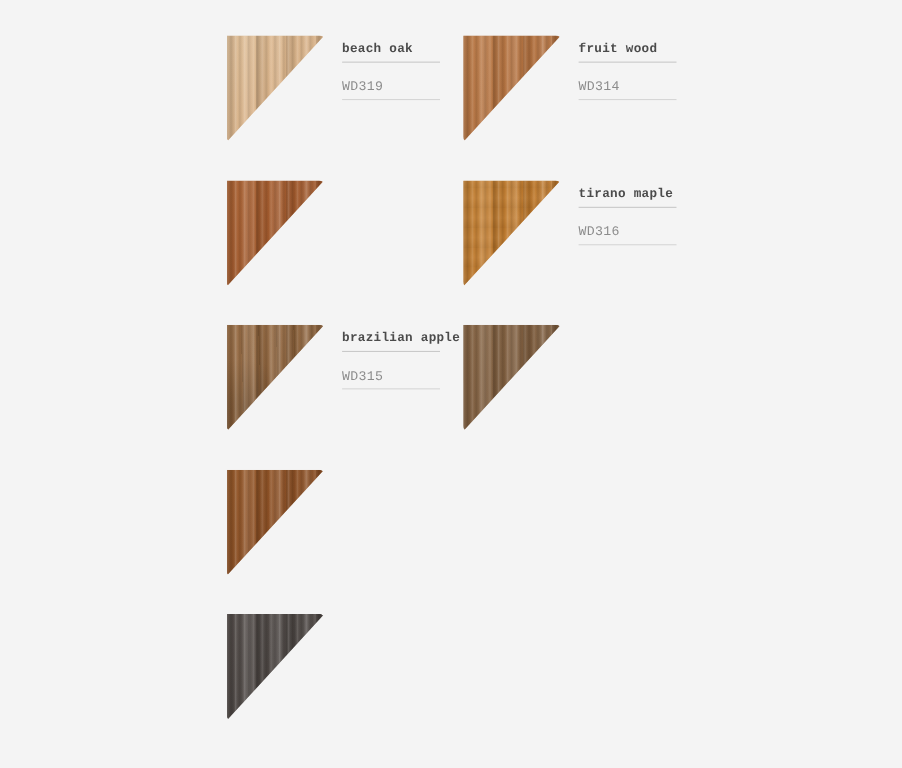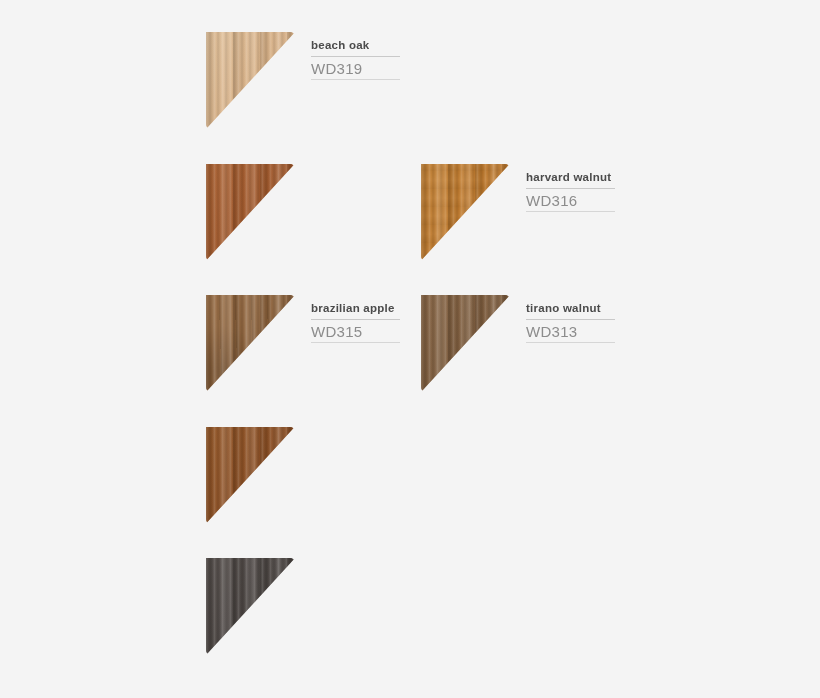--- a/index.html
+++ b/index.html
@@ -28,20 +28,21 @@
     flex-direction: row;
     height: 131.5px;
   }
 
   .swatch-card {
     display: flex;
     flex-direction: row;
     width: 215px;
     height: 131.5px;
     box-sizing: border-box;
+    font-family: Liberation Mono, monospace;
   }
 
   
   .swatch-chip {
     position: relative;
     width: 89px;
     height: 97px;
     flex: 0 0 89px;
     overflow: hidden;
     -webkit-clip-path: polygon(0 0, 100% 0, 100% 2%, 2% 100%, 0 100%);
@@ -82,26 +83,26 @@
   .rule {
     height: 1px;
     background: #c9c9c9;
     margin-top: 4px;
     width: 89px;
   }
   .rule.light {
     background: #d6d6d6;
   }
   .swatch-code {
-    font-size: 15px;
+    font-size: 12px;
     font-weight: normal;
     color: #8c8c8c;
     letter-spacing: 0.3px;
     line-height: 13px;
-    margin-top: 5px;
+    margin-top: 16px;
     white-space: nowrap;
   }
 </style>
 </head>
 <body style="background: rgb(244, 244, 244);">
 
 <div id="swatch-grid">
     <div class="swatch-row">
       <div class="swatch-card">
         <div class="swatch-chip">
@@ -111,41 +112,56 @@
             <div class="grain" style="background: repeating-linear-gradient(90deg, rgba(255, 255, 255, 0.17) 0px, rgba(255, 255, 255, 0.03) 2px, rgba(0, 0, 0, 0.1) 4px, rgba(0, 0, 0, 0.03) 6px, rgba(255, 255, 255, 0.1) 8px), repeating-linear-gradient(90deg, rgba(0, 0, 0, 0.12) 0px, rgba(0, 0, 0, 0) 11px, rgba(255, 255, 255, 0.13) 19px, rgba(0, 0, 0, 0) 27px);"></div>
           </div>
         </div>
         <div class="swatch-info">
           <div class="swatch-name">beach oak</div>
           <div class="rule"></div>
           <div class="swatch-code">WD319</div>
           <div class="rule light"></div>
         </div>
       </div>
+      <div class="swatch-card">
+        <div class="swatch-chip">
+          <div class="tri">
+            <div class="base" style="background: rgb(179, 113, 63);"></div>
+            <div class="shade" style="background: linear-gradient(118deg, rgb(201, 138, 85) 0%, rgb(179, 113, 63) 50%, rgb(150, 90, 45) 100%); opacity: 0.5;"></div>
+            <div class="grain" style="background: repeating-linear-gradient(90deg, rgba(255, 255, 255, 0.17) 0px, rgba(255, 255, 255, 0.03) 2px, rgba(0, 0, 0, 0.1) 4px, rgba(0, 0, 0, 0.03) 6px, rgba(255, 255, 255, 0.1) 8px), repeating-linear-gradient(90deg, rgba(0, 0, 0, 0.12) 0px, rgba(0, 0, 0, 0) 11px, rgba(255, 255, 255, 0.13) 19px, rgba(0, 0, 0, 0) 27px);"></div>
+          </div>
+        </div>
+        <div class="swatch-info">
+          <div class="swatch-name">fruit wood</div>
+          <div class="rule"></div>
+          <div class="swatch-code">WD314</div>
+          <div class="rule light"></div>
+        </div>
+      </div>
     </div>
     <div class="swatch-row">
       <div class="swatch-card">
         <div class="swatch-chip">
           <div class="tri">
             <div class="base" style="background: rgb(161, 89, 44);"></div>
             <div class="shade" style="background: linear-gradient(118deg, rgb(184, 111, 61) 0%, rgb(161, 89, 44) 50%, rgb(130, 67, 31) 100%); opacity: 0.5;"></div>
             <div class="grain" style="background: repeating-linear-gradient(90deg, rgba(255, 255, 255, 0.17) 0px, rgba(255, 255, 255, 0.03) 2px, rgba(0, 0, 0, 0.1) 4px, rgba(0, 0, 0, 0.03) 6px, rgba(255, 255, 255, 0.1) 8px), repeating-linear-gradient(90deg, rgba(0, 0, 0, 0.12) 0px, rgba(0, 0, 0, 0) 11px, rgba(255, 255, 255, 0.13) 19px, rgba(0, 0, 0, 0) 27px);"></div>
           </div>
         </div>
       </div>
       <div class="swatch-card">
         <div class="swatch-chip">
           <div class="tri">
             <div class="base" style="background: rgb(193, 122, 44);"></div>
             <div class="shade" style="background: repeating-linear-gradient(0deg, rgba(0, 0, 0, 0.09) 0px, rgba(255, 255, 255, 0.06) 9px, rgba(0, 0, 0, 0.05) 18px), linear-gradient(115deg, rgb(208, 143, 66) 0%, rgb(193, 122, 44) 48%, rgb(168, 102, 31) 100%); opacity: 0.55;"></div>
             <div class="grain" style="background: repeating-linear-gradient(90deg, rgba(255, 255, 255, 0.17) 0px, rgba(255, 255, 255, 0.03) 2px, rgba(0, 0, 0, 0.1) 4px, rgba(0, 0, 0, 0.03) 6px, rgba(255, 255, 255, 0.1) 8px), repeating-linear-gradient(90deg, rgba(0, 0, 0, 0.12) 0px, rgba(0, 0, 0, 0) 11px, rgba(255, 255, 255, 0.13) 19px, rgba(0, 0, 0, 0) 27px);"></div>
           </div>
         </div>
         <div class="swatch-info">
-          <div class="swatch-name">harvard walnut</div>
+          <div class="swatch-name">tirano maple</div>
           <div class="rule"></div>
           <div class="swatch-code">WD316</div>
           <div class="rule light"></div>
         </div>
       </div>
     </div>
     <div class="swatch-row">
       <div class="swatch-card">
         <div class="swatch-chip">
           <div class="tri">
@@ -162,26 +178,20 @@
         </div>
       </div>
       <div class="swatch-card">
         <div class="swatch-chip">
           <div class="tri">
             <div class="base" style="background: rgb(125, 92, 61);"></div>
             <div class="shade" style="background: linear-gradient(118deg, rgb(148, 113, 79) 0%, rgb(125, 92, 61) 50%, rgb(99, 71, 45) 100%); opacity: 0.5;"></div>
             <div class="grain" style="background: repeating-linear-gradient(90deg, rgba(255, 255, 255, 0.17) 0px, rgba(255, 255, 255, 0.03) 2px, rgba(0, 0, 0, 0.1) 4px, rgba(0, 0, 0, 0.03) 6px, rgba(255, 255, 255, 0.1) 8px), repeating-linear-gradient(90deg, rgba(0, 0, 0, 0.12) 0px, rgba(0, 0, 0, 0) 11px, rgba(255, 255, 255, 0.13) 19px, rgba(0, 0, 0, 0) 27px);"></div>
           </div>
         </div>
-        <div class="swatch-info">
-          <div class="swatch-name">tirano walnut</div>
-          <div class="rule"></div>
-          <div class="swatch-code">WD313</div>
-          <div class="rule light"></div>
-        </div>
       </div>
     </div>
     <div class="swatch-row">
       <div class="swatch-card">
         <div class="swatch-chip">
           <div class="tri">
             <div class="base" style="background: rgb(139, 79, 36);"></div>
             <div class="shade" style="background: linear-gradient(118deg, rgb(161, 99, 47) 0%, rgb(139, 79, 36) 50%, rgb(111, 60, 24) 100%); opacity: 0.5;"></div>
             <div class="grain" style="background: repeating-linear-gradient(90deg, rgba(255, 255, 255, 0.17) 0px, rgba(255, 255, 255, 0.03) 2px, rgba(0, 0, 0, 0.1) 4px, rgba(0, 0, 0, 0.03) 6px, rgba(255, 255, 255, 0.1) 8px), repeating-linear-gradient(90deg, rgba(0, 0, 0, 0.12) 0px, rgba(0, 0, 0, 0) 11px, rgba(255, 255, 255, 0.13) 19px, rgba(0, 0, 0, 0) 27px);"></div>
           </div>

